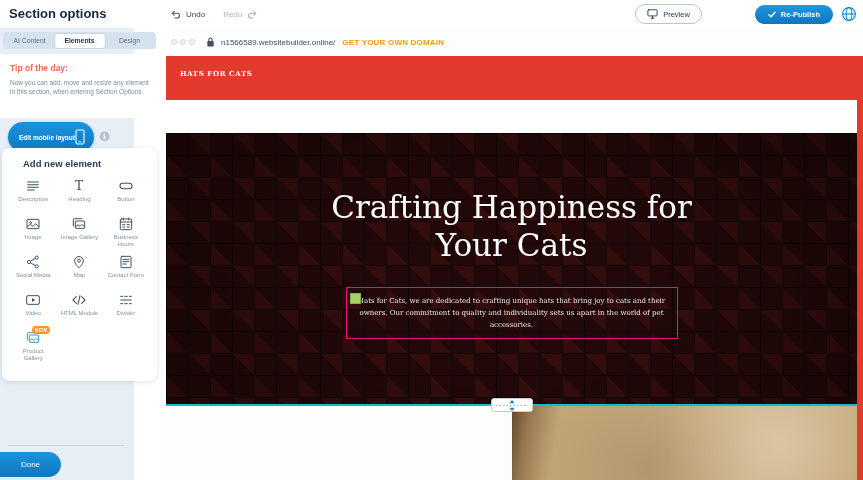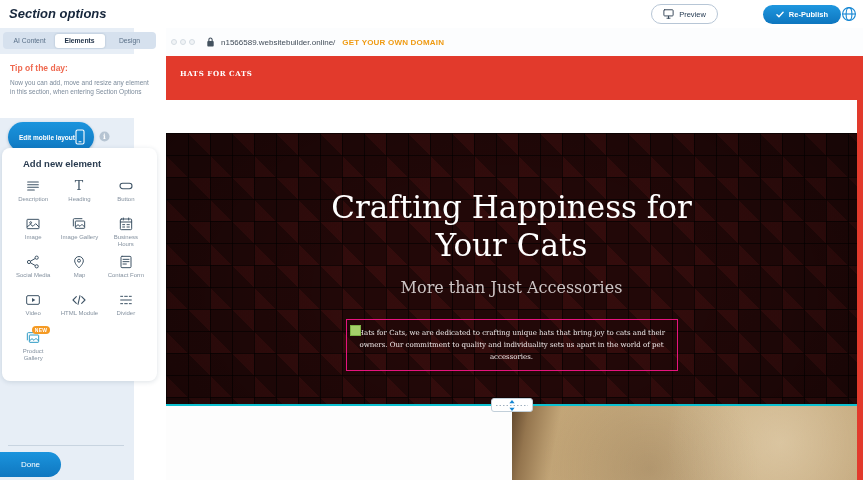--- a/index.html
+++ b/index.html
@@ -1,27 +1,27 @@
 <!DOCTYPE html>
 <html><head>
 <meta charset="utf-8">
 <style>
   * { margin:0; padding:0; box-sizing:border-box; }
   body { font-family:"Liberation Sans", sans-serif; background:#fff; }
   #screen { position:relative; width:863px; height:480px; background:#fff; overflow:hidden; }
 
   
   .topbar { position:absolute; top:0; left:0; right:0; height:28px; background:#fff; z-index:30; }
-  .topbar-title { position:absolute; left:9px; top:6px; font-size:13px; font-weight:700; color:#16263b;font-style:italic; }
+  .topbar-title { position:absolute; left:9px; top:6px; font-size:13px; font-weight:700; color:#16263b; }
   .history { position:absolute; left:170px; top:0; height:28px; display:flex; align-items:center; gap:5px; }
   .hist-label { font-size:8px; color:#3c4a5a; }
   .hist-label.disabled { color:#a7b5c3; }
   .hist-icon { display:flex; align-items:center; color:#4a5a6a; }
   .hist-icon.disabled { color:#a7b5c3; }
-  .top-right { position:absolute; right:6px; top:0; height:28px; display:flex; align-items:center; }
+  .top-right { position:absolute; right:6px; top:0; height:28px; display:flex; align-items:center; gap:8px; }
   .btn-preview { display:flex; align-items:center; gap:5px; padding:4px 11px; border:1px solid #b7c6d6; border-radius:11px; background:#fff; font-size:7.5px; color:#243a52; cursor:pointer; }
   .btn-republish { display:flex; align-items:center; gap:5px; padding:5px 13px; border:none; border-radius:12px; background:linear-gradient(180deg,#1f97df,#0e76bf); font-size:7.5px; color:#fff; font-weight:700; cursor:pointer;margin-left:45px; }
   .globe { display:flex; align-items:center; }
 
   
   .sidebar { position:absolute; top:28px; left:0; width:134px; bottom:0; background:#e7eef6; z-index:20; }
   .tabbar { position:absolute; top:4px; left:3px; width:153px; height:17px; background:#d6e1ee; border-radius:4px; display:flex; padding:1.5px; }
   .tab { flex:1; text-align:center; font-size:6.8px; line-height:14px; color:#5a7088; border-radius:3px; cursor:pointer; }
   .tab.active { background:#fff; color:#1e3046; font-weight:700; box-shadow:0 0 2px rgba(20,50,80,.25); }
 
@@ -95,20 +95,37 @@
       linear-gradient(100deg, #61472c 0%, #94754e 5%, #c3a678 14%, #ccb287 48%, #c2a67a 100%); }
 </style>
 </head>
 <body>
 
 <div id="screen">
 
   <div class="topbar">
     <div class="topbar-title">Section options</div>
 
+    <div class="history">
+      <span class="hist-icon">
+        <svg width="11" height="11" viewBox="0 0 14 14" fill="none" stroke="currentColor" stroke-width="1.4" stroke-linecap="round" stroke-linejoin="round">
+            <path d="M3 5.5h6a3 3 0 0 1 0 6H6"></path>
+            <path d="M5.5 3L3 5.5 5.5 8"></path>
+          </svg>
+      </span>
+      <span class="hist-label">Undo</span>
+      <span style="width:8px"></span>
+      <span class="hist-label disabled">Redo</span>
+      <span class="hist-icon disabled">
+        <svg width="11" height="11" viewBox="0 0 14 14" fill="none" stroke="currentColor" stroke-width="1.4" stroke-linecap="round" stroke-linejoin="round">
+            <path d="M11 5.5H5a3 3 0 0 0 0 6h3"></path>
+            <path d="M8.5 3L11 5.5 8.5 8"></path>
+          </svg>
+      </span>
+    </div>
 
     <div class="top-right">
       <button class="btn-preview">
         <span style="display:flex">
           <svg width="11" height="10" viewBox="0 0 14 13" fill="none" stroke="#2c3e50" stroke-width="1.2" stroke-linecap="round">
               <rect x="1" y="1" width="12" height="8" rx="1"></rect>
               <path d="M5 12h4M7 9.5V12"></path>
             </svg>
         </span>
         <span>Preview</span>
@@ -323,21 +340,20 @@
     <div class="red-strip"></div>
 
     <div class="site">
 
       <div class="site-header">
         <span class="logo">HATS FOR CATS</span>
       </div>
 
       <div class="hero">
         <div class="hero-heading">Crafting Happiness for Your Cats</div>
-        <div class="hero-sub">More than Just Accessories</div>
         <div class="hero-parabox">
           <span class="drag-chip"></span>
           <span>Hats for Cats, we are dedicated to crafting unique hats that bring joy to cats and their owners. Our commitment to quality and individuality sets us apart in the world of pet accessories.</span>
         </div>
       </div>
 
       <div class="below">
         <div class="below-white"></div>
         <div class="below-image"></div>
       </div>

